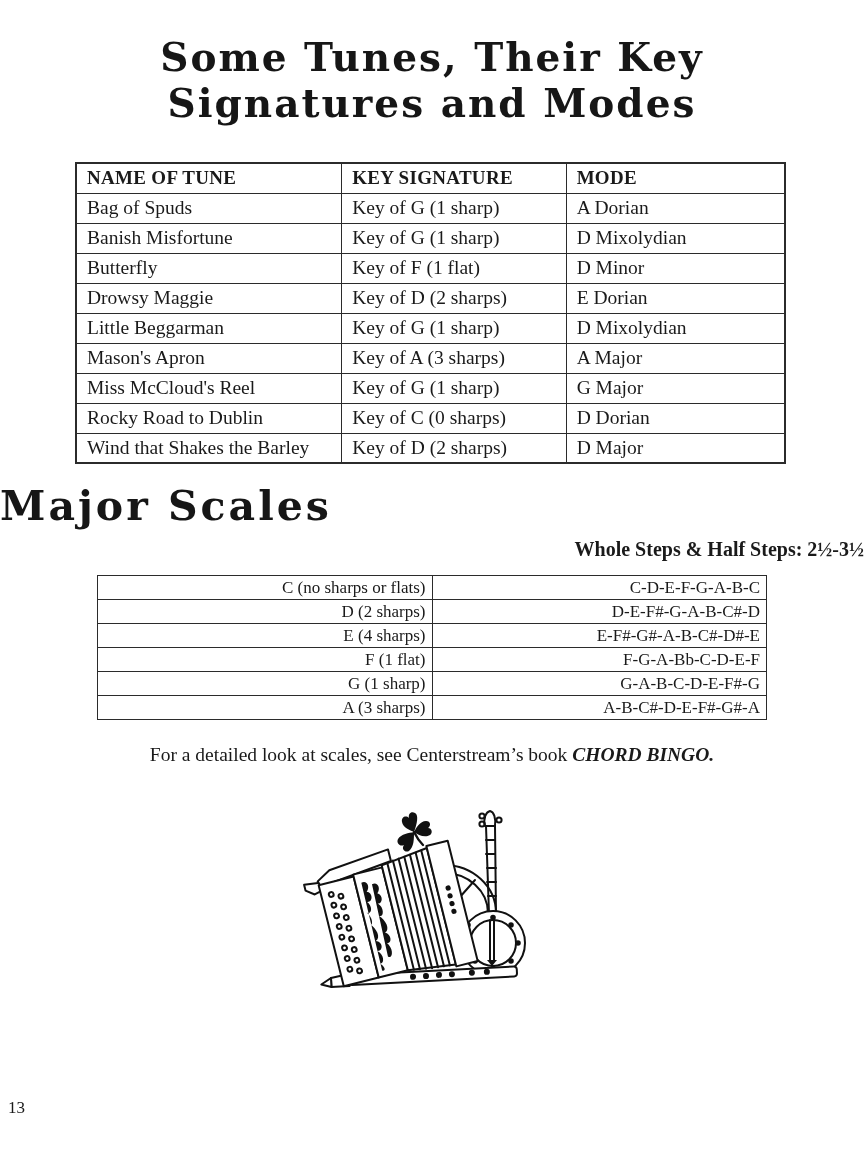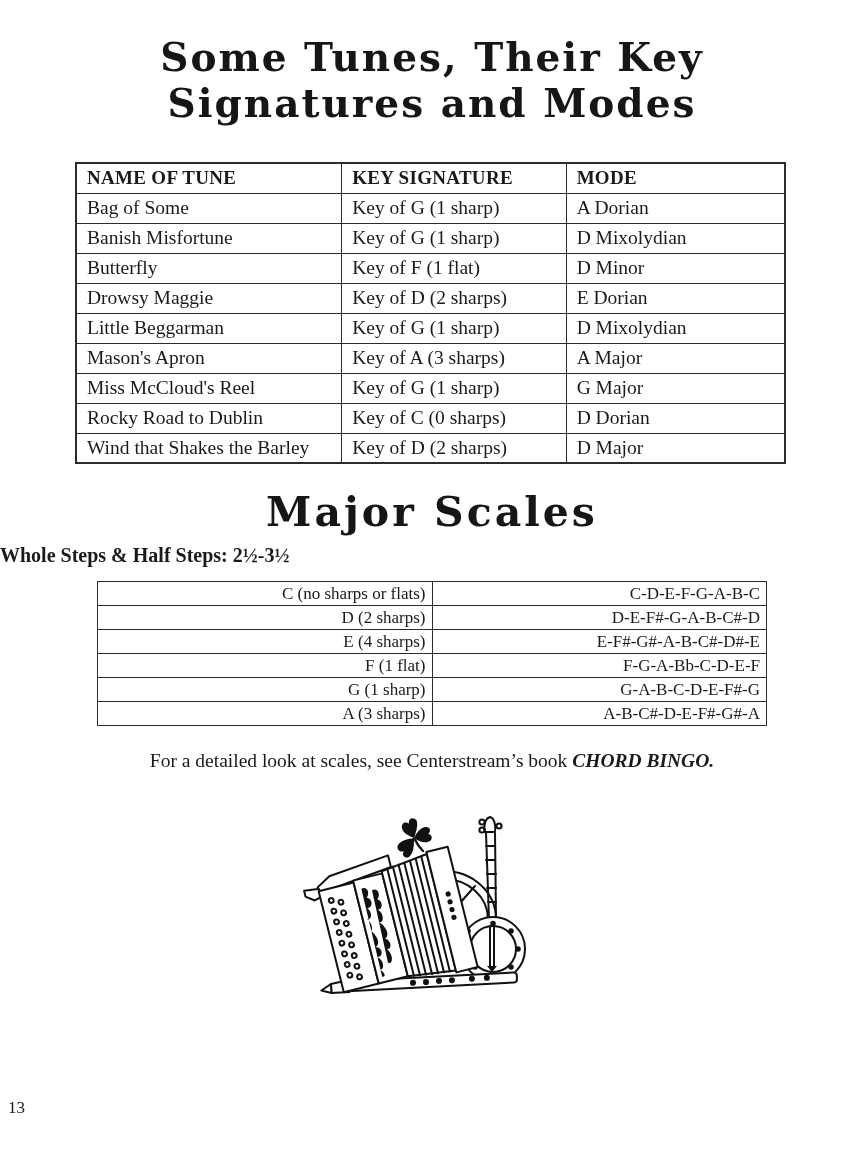--- a/index.html
+++ b/index.html
@@ -39,31 +39,30 @@
     height: 30px;
     white-space: nowrap;
     margin-top: 46px;
   }
   .tunes-table th { font-weight: bold; font-size: 19px; letter-spacing: .3px; }
   .col-name { width: 266px; }
   .col-key  { width: 225px; }
   .col-mode { width: 220px; }
   
   .scales-heading {
-    margin-top: 24px;
-    text-align: center;
+    margin-top: 18px;
     font-family: "DejaVu Serif", serif;
     font-weight: bold;
     font-size: 41px;
     letter-spacing: 3px;
     color: #161616;
   }
   .scales-subtitle {
     margin-top: 8px;
-    text-align: left;
+    text-align: right;
     font-weight: bold;
     font-size: 20px;
   }
   .scales-table {
     margin: 14px 0 0 97px;
     width: 670px;
     border: 1.5px solid #2b2b2b;
     font-size: 17px;
   }
   .scales-table td {
@@ -110,21 +109,21 @@
   <table class="tunes-table">
     <thead>
       <tr>
         <th class="col-name">NAME OF TUNE</th>
         <th class="col-key">KEY SIGNATURE</th>
         <th class="col-mode">MODE</th>
       </tr>
     </thead>
     <tbody>
       <tr>
-        <td>Bag of Some</td>
+        <td>Bag of Spuds</td>
         <td>Key of G (1 sharp)</td>
         <td>A Dorian</td>
       </tr>
       <tr>
         <td>Banish Misfortune</td>
         <td>Key of G (1 sharp)</td>
         <td>D Mixolydian</td>
       </tr>
       <tr>
         <td>Butterfly</td>

